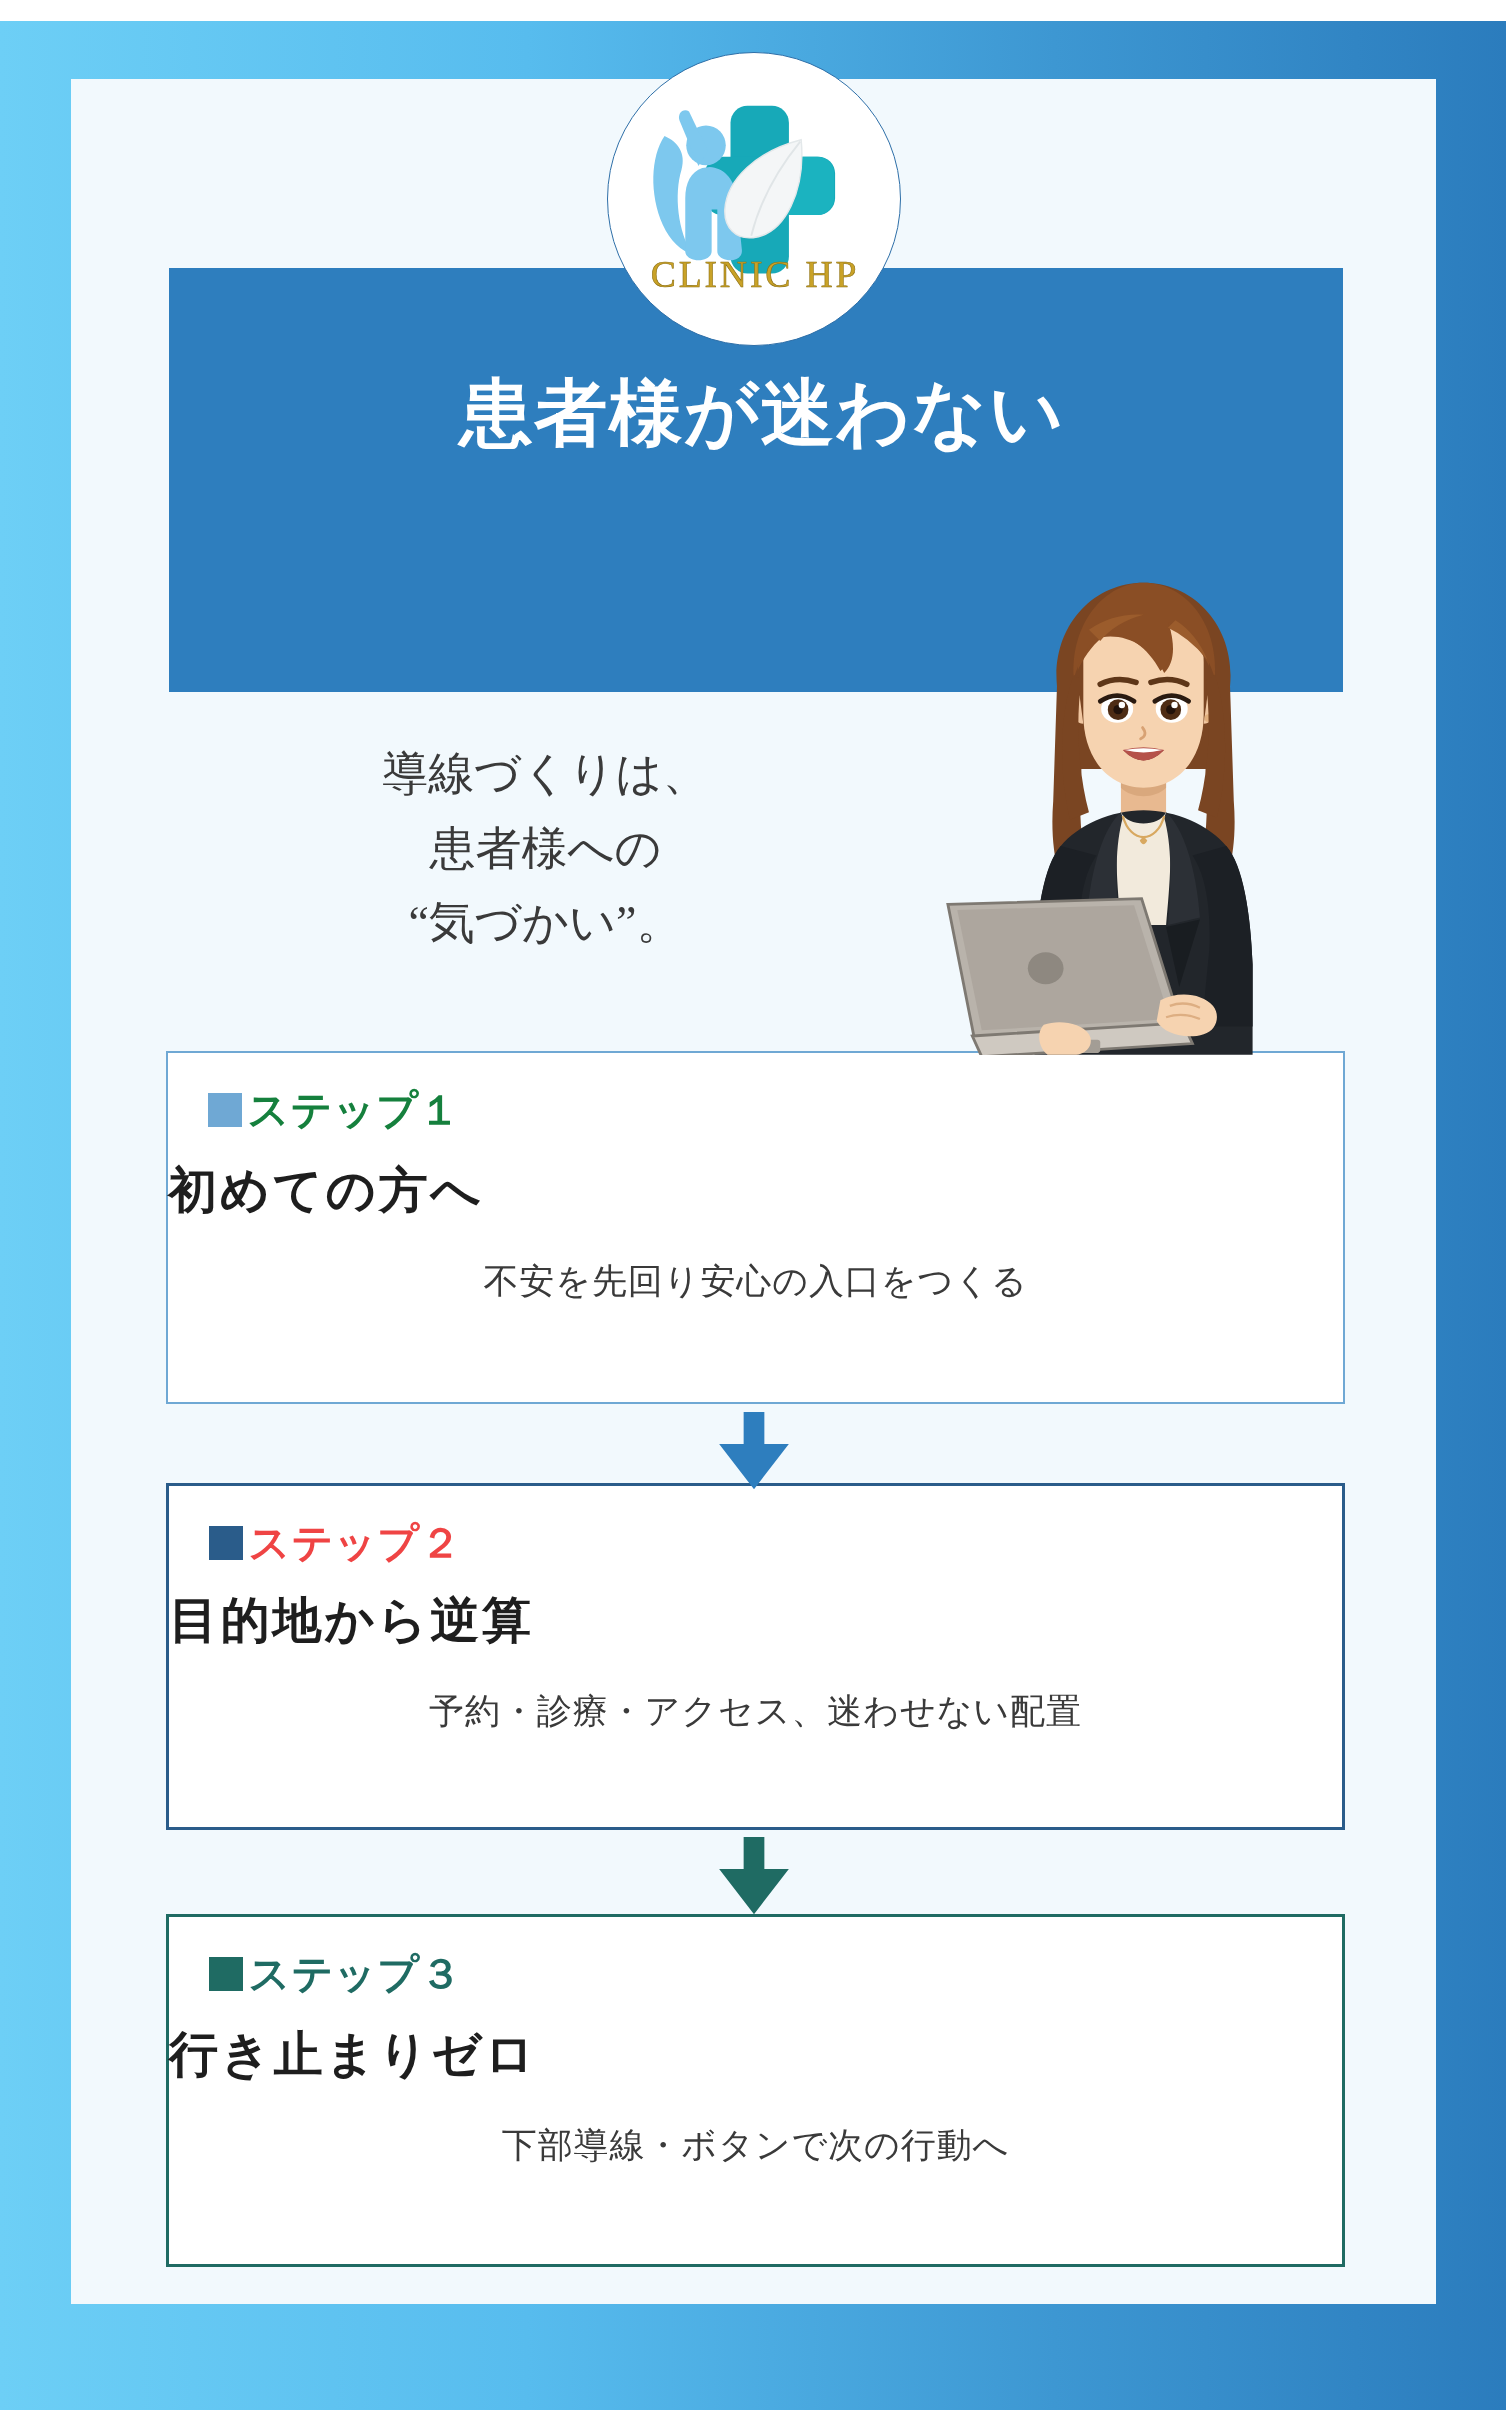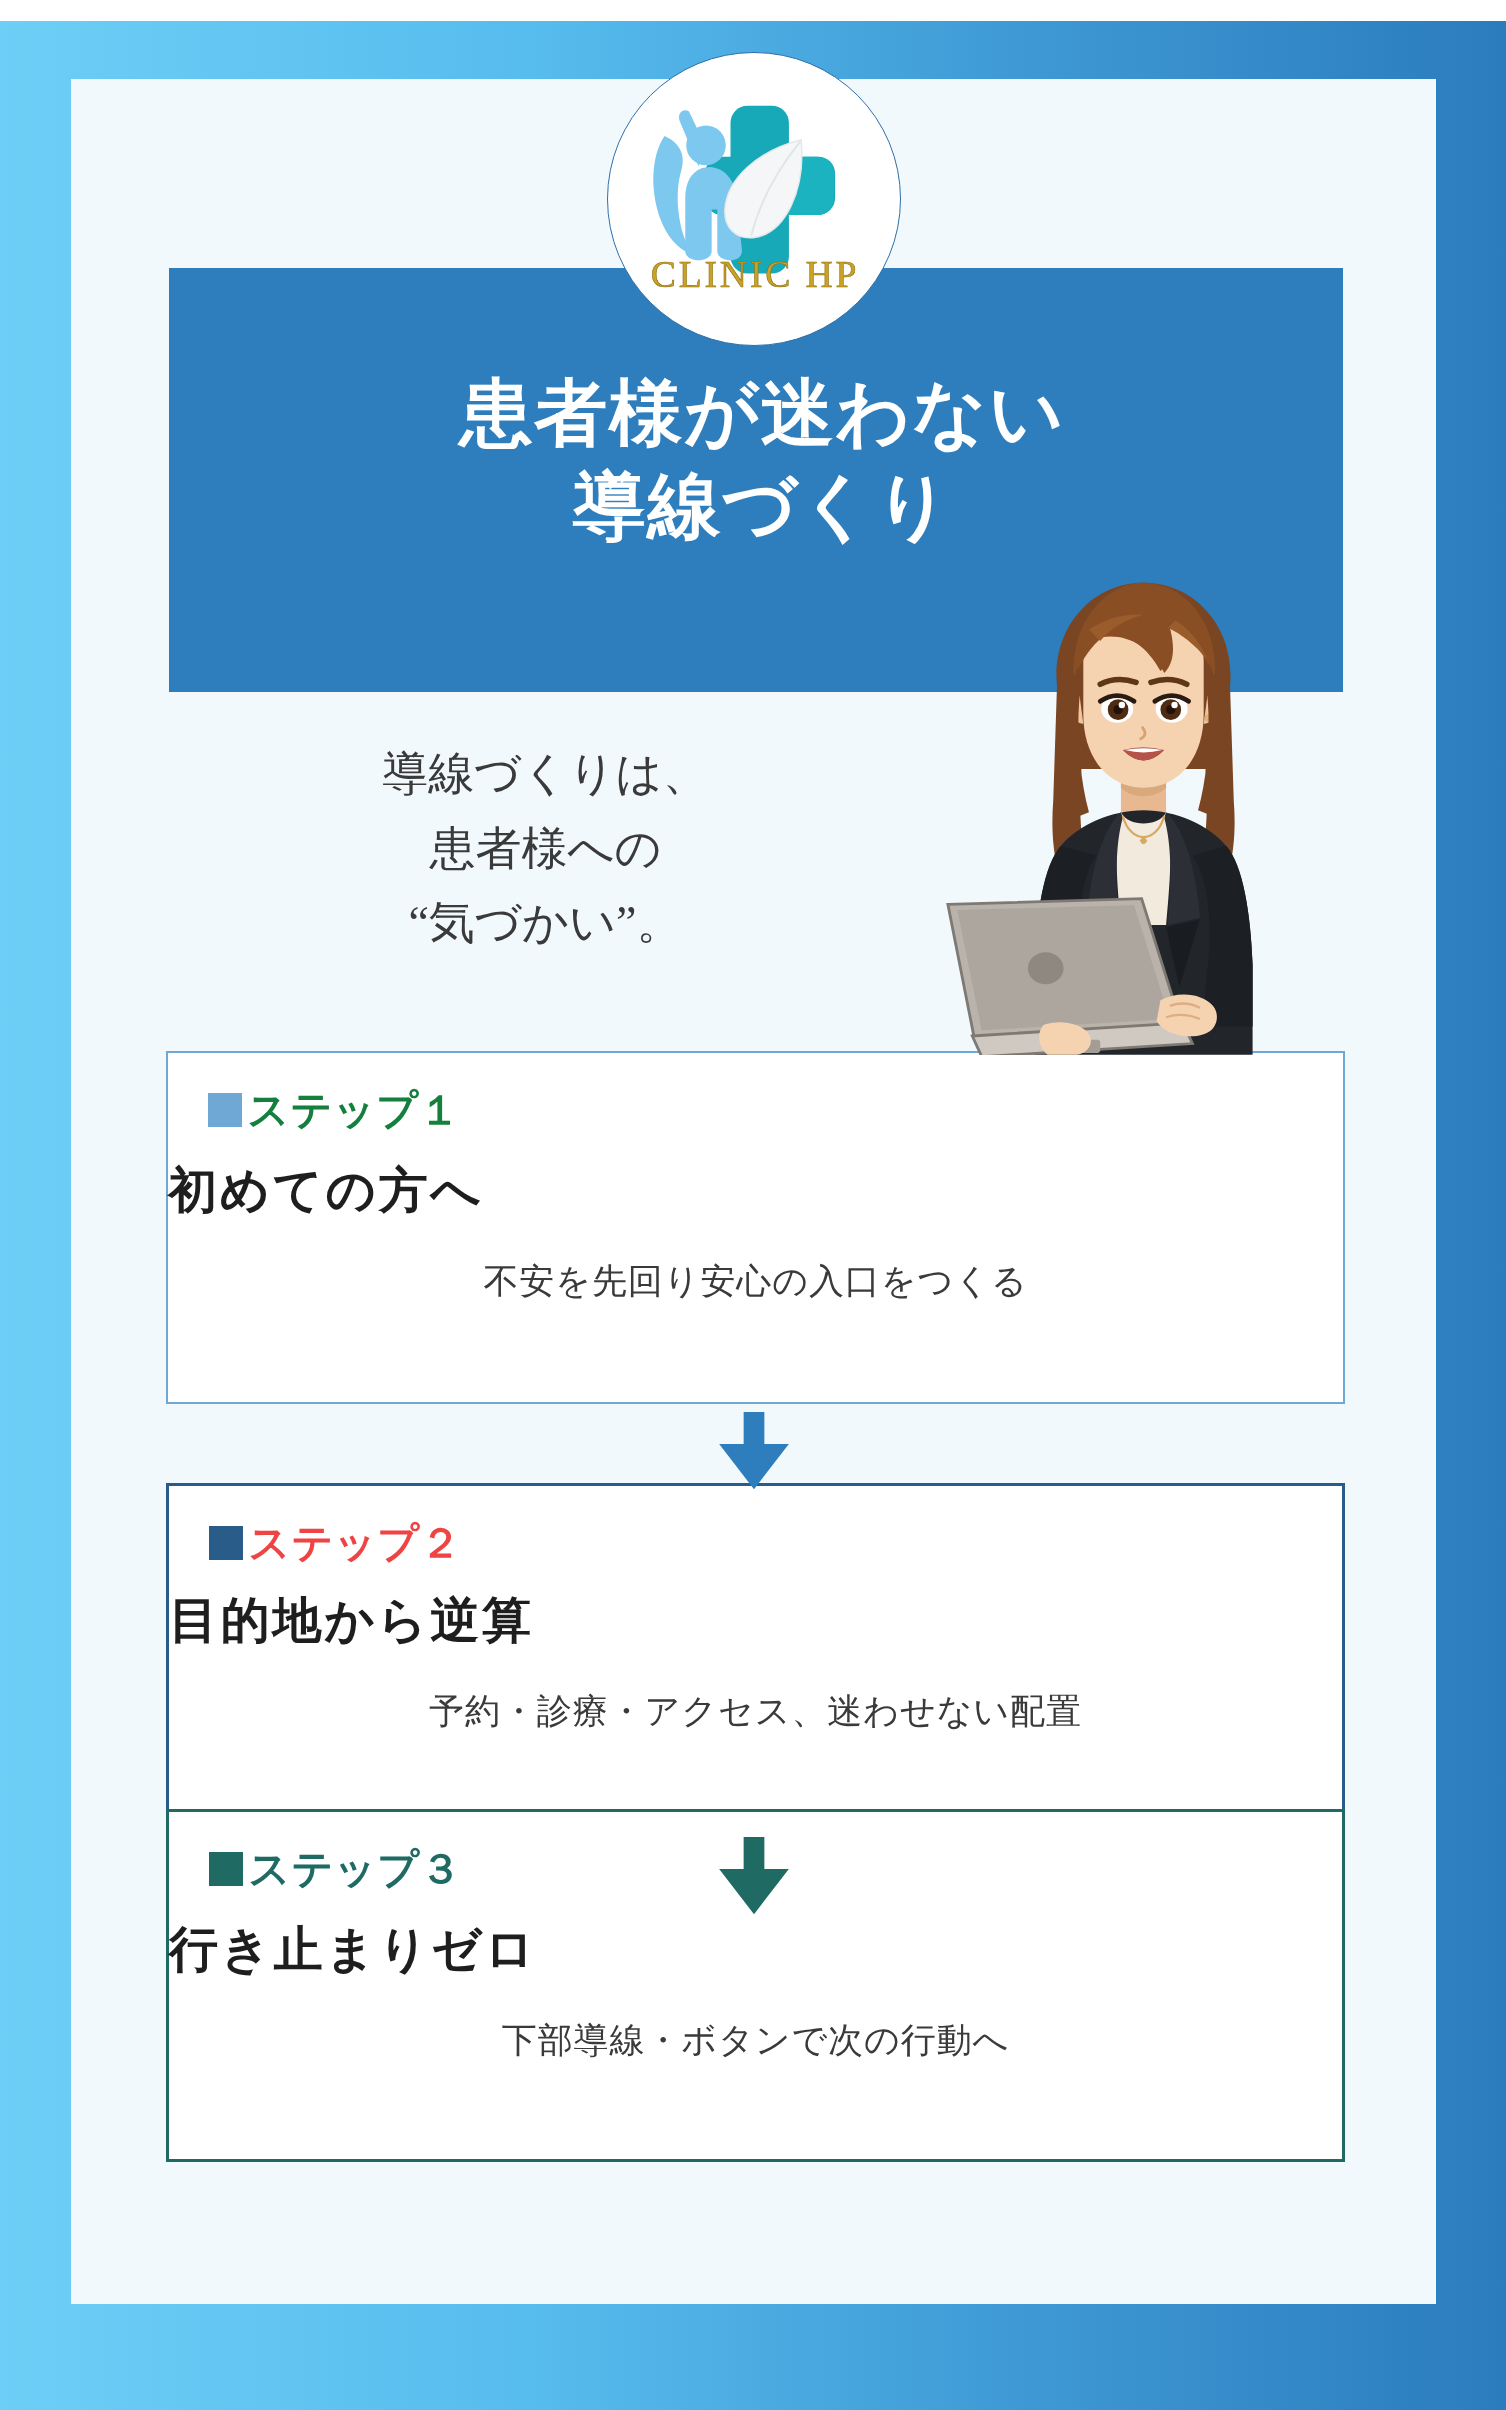--- a/index.html
+++ b/index.html
@@ -97,21 +97,21 @@
   .step-box {
     position: absolute;
     left: 166px;
     width: 1179px;
     background: #FFFFFF;
     box-sizing: border-box;
     z-index: 15;
   }
   #step-1 { top: 1030px;  height: 353px; border: 2.8px solid #6FA8D4; }
   #step-2 { top: 1462px;  height: 347px; border: 3.8px solid #2A5C8A; }
-  #step-3 { top: 1788px;  height: 353px; border: 3.8px solid #1F6B63; }
+  #step-3 { top: 1893px;  height: 353px; border: 3.8px solid #1F6B63; }
 
   .step-label {
     position: absolute;
     left: 40px;
     top: 30px;
     font-size: 41px;
     font-weight: bold;
     letter-spacing: 0.9px;
     white-space: nowrap;
   }
@@ -200,21 +200,20 @@
         <path d="M204 94 C178 126 160 162 152 194" fill="none" stroke="#E0E5E7" stroke-width="2"></path>
       </g>
 
       <text x="156" y="248" text-anchor="middle" font-family="Liberation Serif, DejaVu Serif, serif" font-size="40" letter-spacing="3" fill="#C9A227" stroke="#8C6F12" stroke-width="0.6">CLINIC HP</text>
     </svg>
   </div>
 
   <div id="title-banner">
     <div id="title-text">
       <span class="tline">患者様が迷わない</span>
-      <span class="tline">導線づくり</span>
     </div>
   </div>
 
   <div id="subtitle">
     <span class="sline">導線づくりは、</span>
     <span class="sline">患者様への</span>
     <span class="sline">“気づかい”。</span>
   </div>
 
   <div id="illustration">

